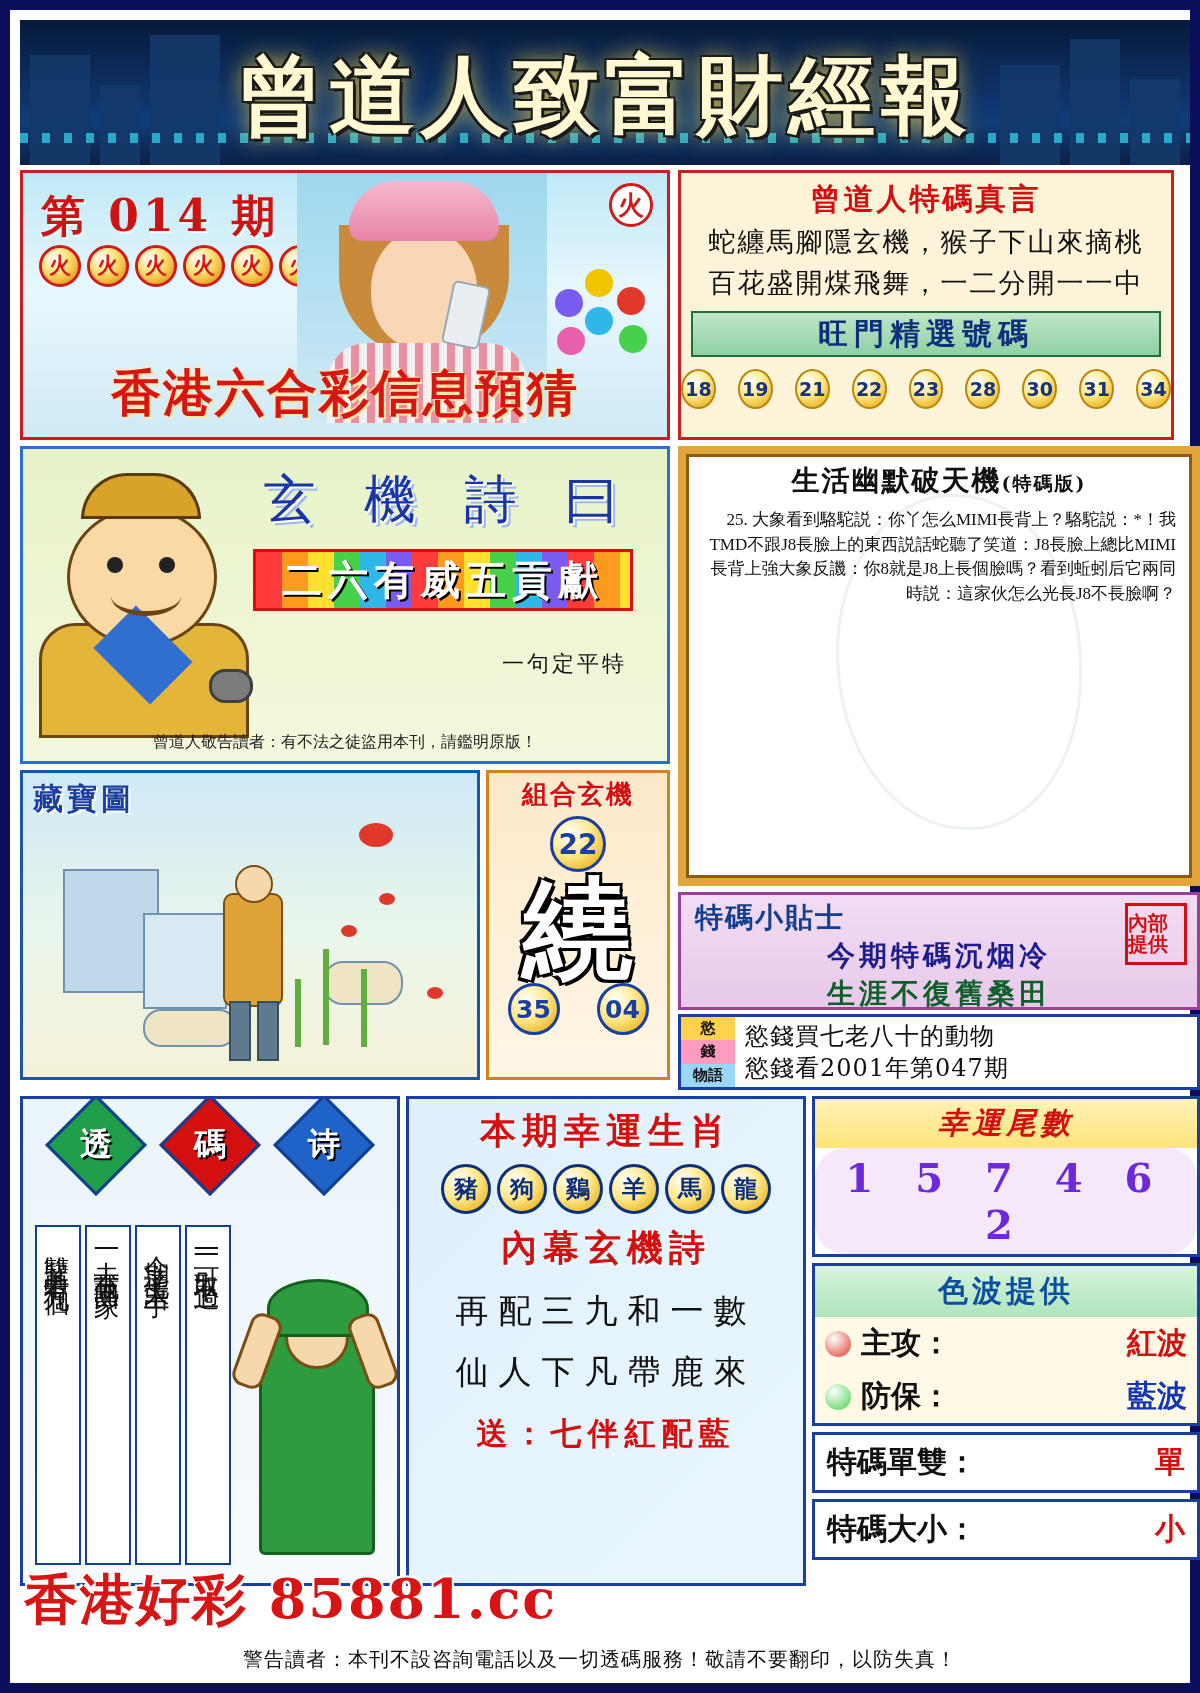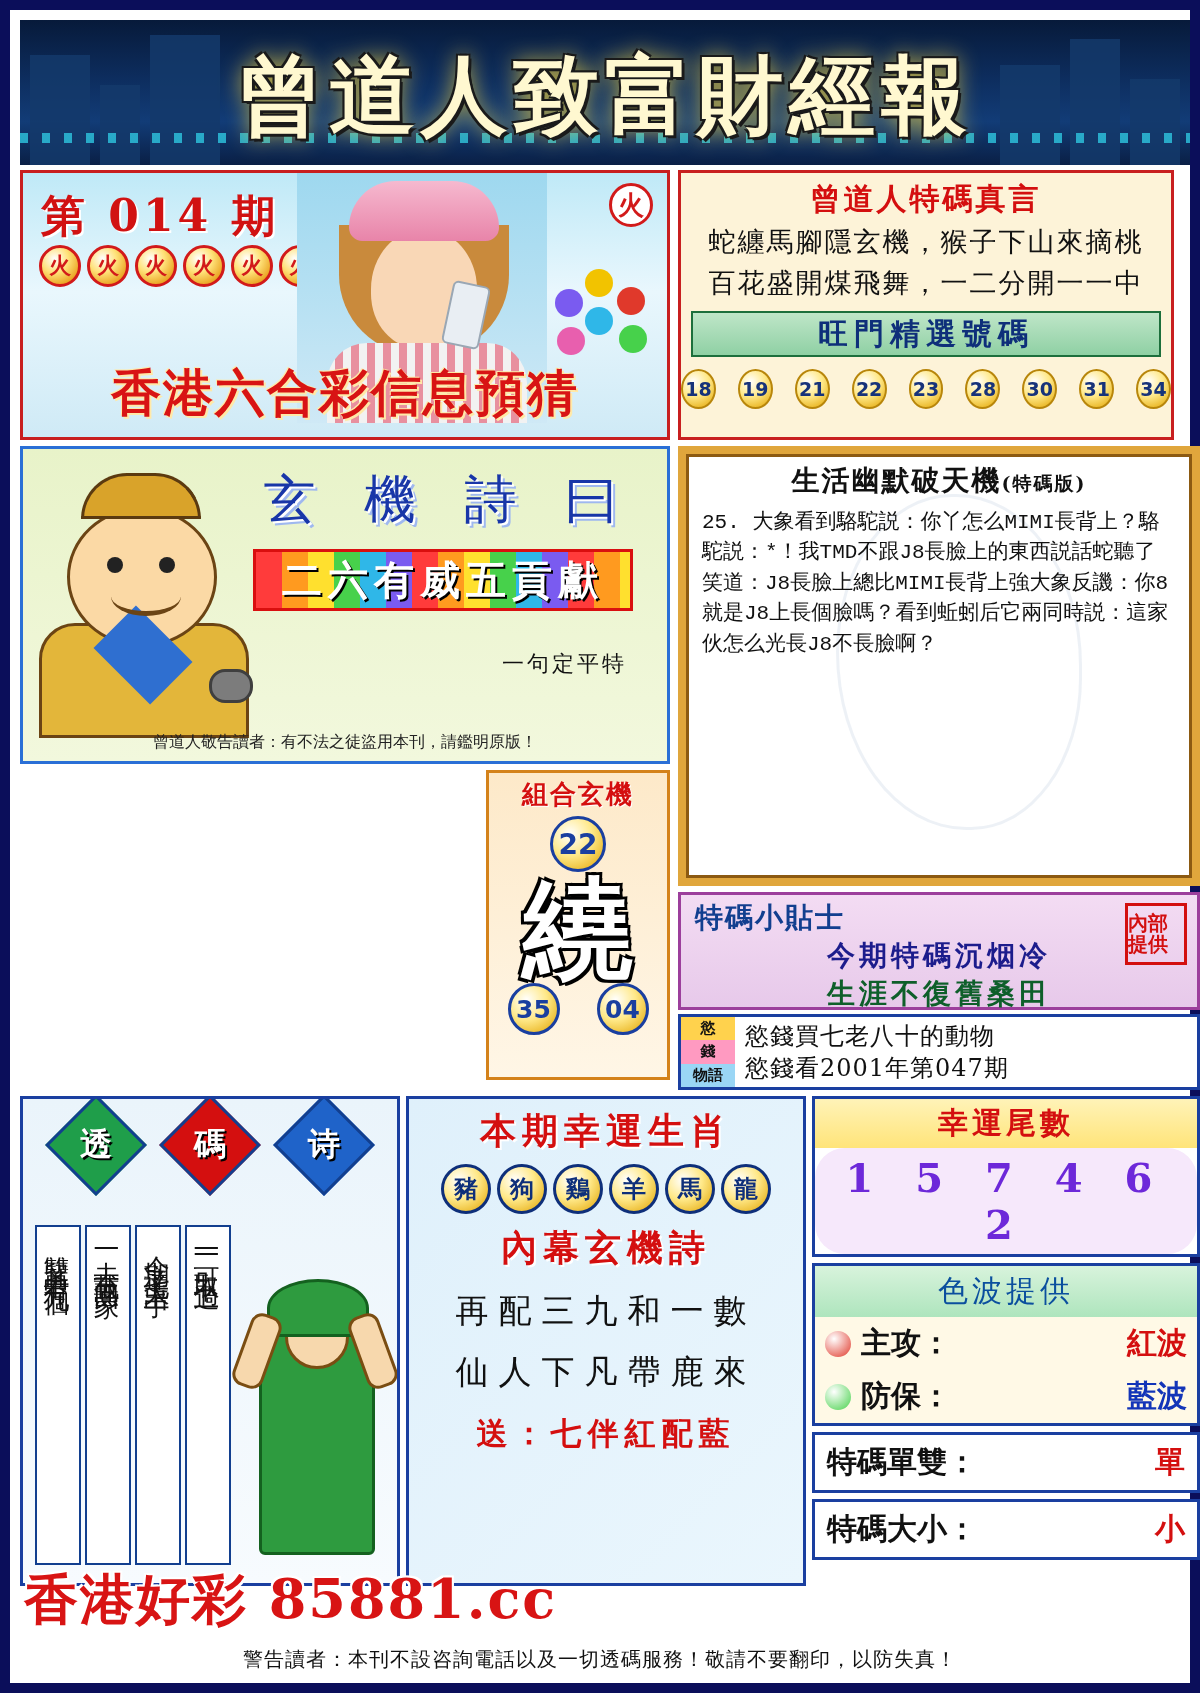--- a/index.html
+++ b/index.html
@@ -147,22 +147,22 @@
     position:absolute;left:668px;top:436px;width:522px;height:440px;
     background:#fff;border:8px solid #e0a63c;box-sizing:border-box;
     box-shadow:inset 0 0 0 3px #8c5a12;
   }
   .humor-hd{
     text-align:center;padding:8px 0 0;
     font-family:"DejaVu Serif",serif;font-weight:bold;font-size:28px;color:#111;letter-spacing:2px;
   }
   .humor-hd small{font-size:19px;font-weight:bold;}
   .humor-body{
-    padding:8px 16px;font-family:Liberation Mono, monospace;font-size:21px;color:#111;
-    line-height:1.45;position:relative;z-index:2;
+    padding:8px 16px;font-family:Liberation Serif, serif;font-size:17px;color:#111;
+    line-height:1.45;position:relative;z-index:2;text-align:right;
   }
   .humor-ghost{
     position:absolute;left:150px;top:40px;width:240px;height:330px;
     border:3px solid #dfe6ef;border-radius:48% 52% 46% 54%;
     opacity:.55;z-index:1;
   }
   
   .treasure{
     position:absolute;left:10px;top:760px;width:460px;height:310px;
     background:linear-gradient(180deg,#cfe9f7 0%,#eaf6ea 55%,#f6f1d8 100%);
@@ -293,29 +293,29 @@
   .lucky-give{
     text-align:center;padding-top:18px;
     font-family:"DejaVu Serif",serif;font-weight:bold;font-size:31px;color:#d40f0f;letter-spacing:6px;
   }
   
   .rcol{position:absolute;left:802px;top:1086px;width:388px;height:490px;}
   .rbox{border:3px solid #1a3fa0;box-sizing:border-box;margin-bottom:6px;background:#fff;}
   .tailhd{
     background:linear-gradient(180deg,#fff3b8,#ffe479);
     text-align:center;font-family:"DejaVu Serif",serif;font-weight:bold;font-size:30px;
-    color:#d40f0f;letter-spacing:4px;padding:4px 0;
+    color:#d40f0f;letter-spacing:4px;padding:4px 0;font-style:italic;
   }
   .tailnums{
     background:#f6e8fb;text-align:center;font-family:"DejaVu Serif",serif;font-weight:bold;
     font-size:40px;color:#6d28d9;letter-spacing:14px;padding:6px 0;border-radius:30px;
   }
   .wavehd{
     background:linear-gradient(180deg,#d8f3dc,#aee5bd);
-    text-align:center;font-family:"DejaVu Serif",serif;font-weight:normal;font-size:30px;
+    text-align:center;font-family:"DejaVu Serif",serif;font-weight:bold;font-size:30px;
     color:#0b4f9e;letter-spacing:4px;padding:5px 0;
   }
   .waverow{
     display:flex;align-items:center;padding:6px 10px;background:#fff9e6;
     font-family:"DejaVu Serif",serif;font-weight:bold;font-size:30px;color:#111;
   }
   .waverow .dot{width:26px;height:26px;border-radius:50%;margin-right:10px;flex:none;}
   .waverow .val{margin-left:auto;color:#d40f0f;}
   .waverow .val.blue{color:#1335b8;}
   .oerow{
@@ -419,20 +419,38 @@
   </div>
 
   <div class="humor">
     <div class="humor-hd">
       <span>生活幽默破天機</span><small>(特碼版)</small>
     </div>
     <div class="humor-ghost"></div>
     <div class="humor-body">25. 大象看到駱駝説：你丫怎么MIMI長背上？駱駝説：*！我TMD不跟J8長臉上的東西説話蛇聽了笑道：J8長臉上總比MIMI長背上強大象反譏：你8就是J8上長個臉嗎？看到蚯蚓后它兩同時説：這家伙怎么光長J8不長臉啊？</div>
   </div>
 
+  <div class="treasure">
+    <div class="tr-title">藏寶圖</div>
+    <div class="rock" style="left:40px;top:96px;width:92px;height:120px;"></div>
+    <div class="rock" style="left:120px;top:140px;width:80px;height:92px;background:#d9e9f3;"></div>
+    <div class="rock" style="left:300px;top:188px;width:76px;height:40px;border-radius:20px;background:#efe4c4;"></div>
+    <div class="rock" style="left:120px;top:236px;width:90px;height:34px;border-radius:18px;background:#efe4c4;"></div>
+    <div class="tr-man-body"></div>
+    <div class="tr-man-head"></div>
+    <div class="tr-man-leg" style="left:206px;"></div>
+    <div class="tr-man-leg" style="left:234px;"></div>
+    <div class="plant" style="left:300px;top:176px;width:6px;height:96px;"></div>
+    <div class="plant" style="left:338px;top:196px;width:6px;height:78px;"></div>
+    <div class="plant" style="left:272px;top:206px;width:6px;height:68px;"></div>
+    <div class="berry" style="left:336px;top:50px;width:34px;height:24px;"></div>
+    <div class="berry" style="left:356px;top:120px;"></div>
+    <div class="berry" style="left:318px;top:152px;"></div>
+    <div class="berry" style="left:404px;top:214px;"></div>
+  </div>
 
   <div class="combo">
     <div class="combo-hd">組合玄機</div>
     <div class="combo-top">22</div>
     <div class="combo-big">繞</div>
     <div class="combo-bot">
       <div class="ball">35</div>
       <div class="ball">04</div>
     </div>
   </div>

